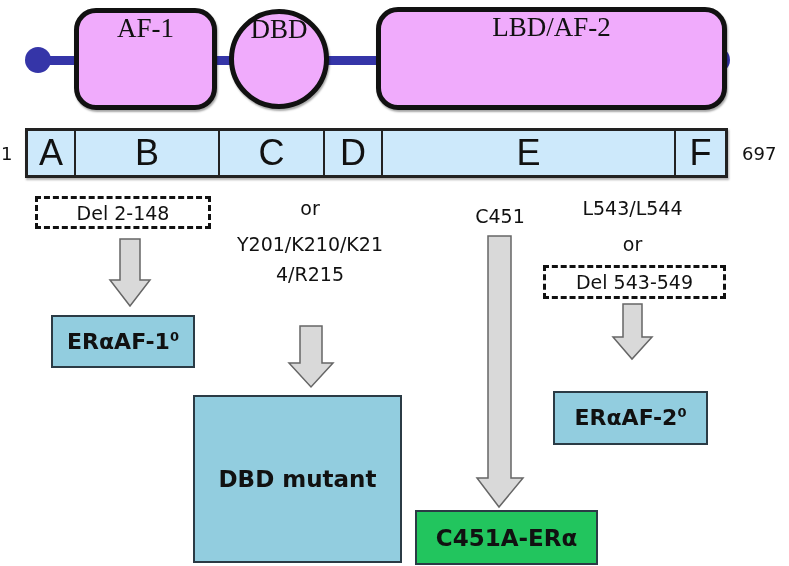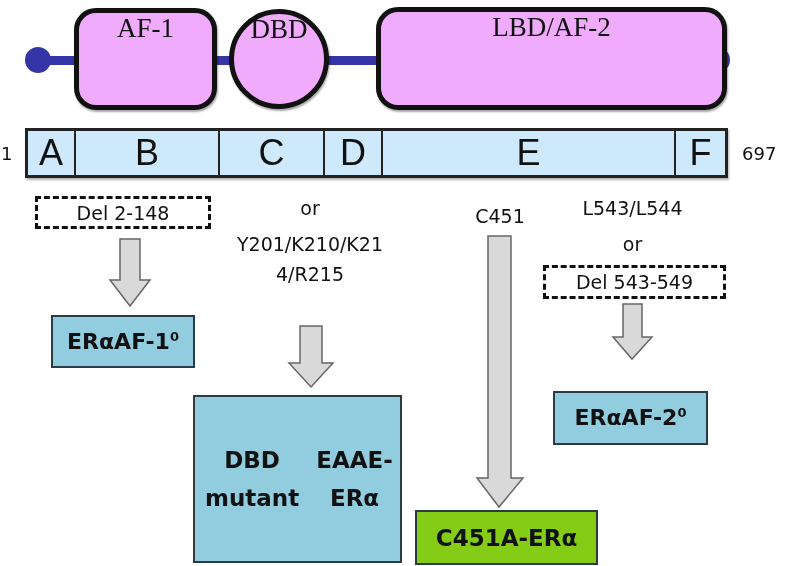--- a/index.html
+++ b/index.html
@@ -10,21 +10,21 @@
   .domain-box { background: #f0abfc; border: 5px solid #111; border-radius: 22px; display: flex; align-items: flex-start; justify-content: center; font-size: 27px; font-family: Liberation Serif, serif; box-shadow: 1px 2px 2px rgba(0,0,0,0.35); }
   .dbd-circle { border-radius: 50%; }
   .bar { left: 25px; top: 128px; width: 703px; height: 50px; border: 3px solid #222; background: #cde9fb; box-shadow: 1px 2px 2px rgba(0,0,0,0.3); display: flex; }
   .seg { height: 100%; border-right: 2px solid #222; box-sizing: border-box; display: flex; align-items: center; justify-content: center; font-family: "Liberation Sans", sans-serif; font-size: 36px; color: #111; }
   .seg:last-child { border-right: none; }
   .pos-label { font-size: 18px; font-family: "DejaVu Sans", sans-serif; top: 143px; }
   .dashed { border: 3px dashed #111; display: flex; align-items: center; justify-content: center; font-size: 19px; font-family: "DejaVu Sans", sans-serif; background: #fff; }
   .mut-text { font-size: 19px; text-align: center; line-height: 36px; font-family: "DejaVu Sans", sans-serif; }
   .result-box { border: 2px solid #2b3b45; display: flex; align-items: center; justify-content: center; text-align: center; font-weight: bold; font-family: "DejaVu Sans", sans-serif; font-size: 22px; color: #111; }
   .blue { background: #92cddf; }
-  .green { background: #84cc16; }
+  .green { background: #22c55e; }
   sup { font-size: 13px; vertical-align: super; }
   svg.arrow { position: absolute; overflow: visible; }
 </style>
 </head>
 <body>
 
 <div class="abs backbone"></div>
 <div class="abs end-dot" style="left:25px;"></div>
 <div class="abs end-dot" style="left:704px;"></div>
 
@@ -62,21 +62,20 @@
 <div class="abs mut-text" style="left:215px; top:190px; width:190px;">
   <div>or</div>
   <div>Y201/K210/K21</div>
   <div style="margin-top:-6px;">4/R215</div>
 </div>
 <svg class="arrow" style="left:287px; top:325px;" width="48" height="64">
   <polygon points="13,1 35,1 35,38 46,38 24,62 2,38 13,38" fill="#d9d9d9" stroke="#666" stroke-width="1.5"></polygon>
 </svg>
 <div class="abs result-box blue" style="left:193px; top:395px; width:209px; height:168px; font-size:23px; line-height:38px; flex-direction:row;">
   <div>DBD mutant</div>
-  <div>EAAE-ERα</div>
 </div>
 
 <div class="abs mut-text" style="left:450px; top:198px; width:100px;">C451</div>
 <svg class="arrow" style="left:475px; top:235px;" width="50" height="275">
   <polygon points="13,1 36,1 36,243 48,243 24,272 2,243 13,243" fill="#d9d9d9" stroke="#666" stroke-width="1.5"></polygon>
 </svg>
 <div class="abs result-box green" style="left:415px; top:510px; width:183px; height:55px; font-size:23px;">
   <span>C451A-ERα</span>
 </div>
 

